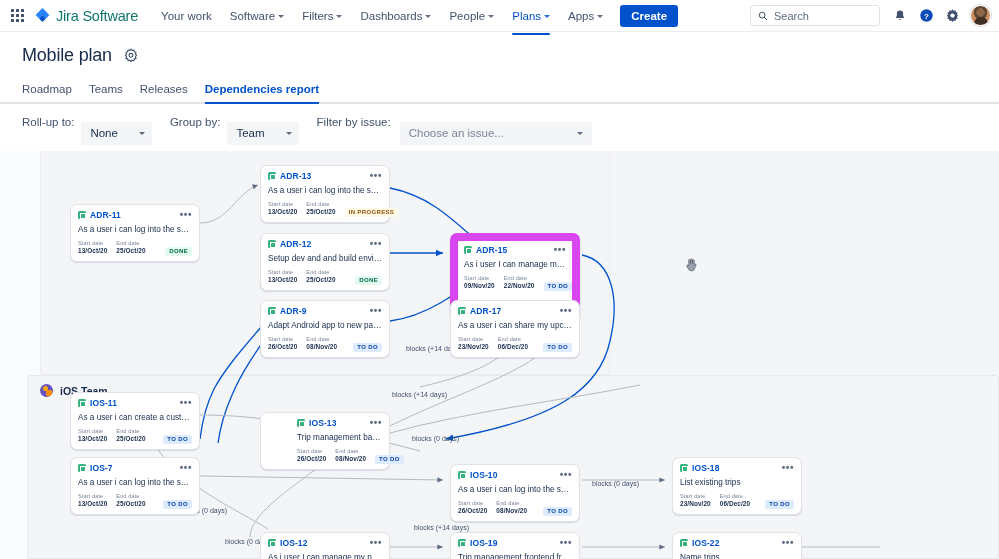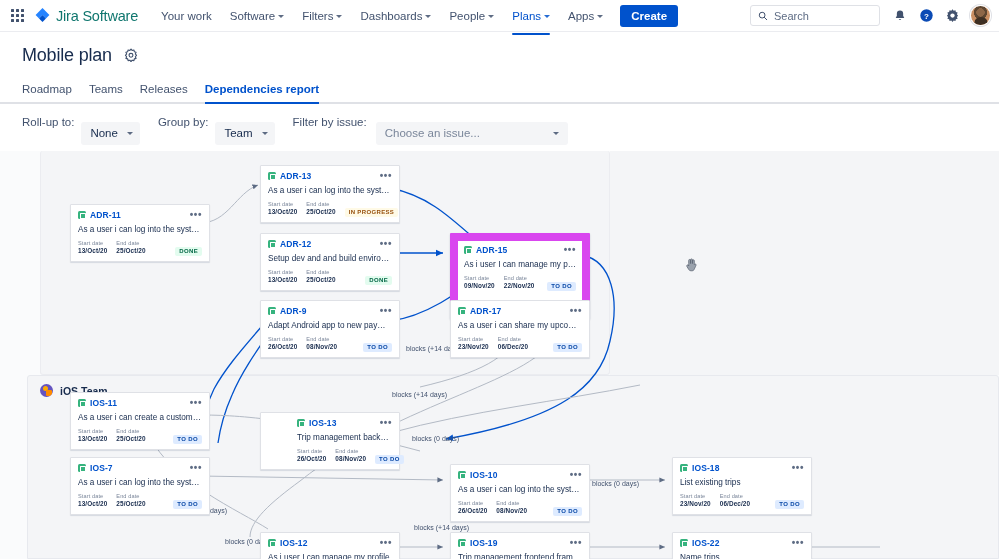--- a/index.html
+++ b/index.html
@@ -159,21 +159,21 @@
   .filterbar {
     height: 36px;
     display: flex; align-items: center; gap: 7px;
     padding: 0 22px;
     background: #fff;
     position: relative;
     z-index: 30;
   }
   .flabel { font-size: 11.5px; color: #42526e; font-weight: 400; }
   .fselect {
-    display: flex; align-items: center; gap: 9px;
+    display: flex; align-items: center; gap: 21px;
     background: #f4f5f7; border-radius: 3px; border: none;
     height: 23px; padding: 0 7px 0 9px;
     font-size: 11.5px; color: #172b4d; font-weight: 500;
     cursor: pointer; font-family: inherit; margin-top: 22px;
   }
   .fselect .chev { border-top-color: #42526e; }
   .fselect.wide {
     width: 192px; justify-content: space-between;
     padding-right: 9px;
     margin-left: 2px;
@@ -217,24 +217,24 @@
     width: 5px; height: 5px; border-radius: 50%; background: #ffab00;
   }
   .team-avatar::after {
     content: ""; position: absolute; right: 1px; bottom: 1px;
     width: 6px; height: 6px; border-radius: 1px; background: #ff8b00;
   }
 
   
   .card {
     position: absolute;
-    width: 140px;
+    width: 130px;
     background: #fff;
     border: 1px solid #dfe1e6;
-    border-radius: 1px;
+    border-radius: 7px;
     box-shadow: 0 1px 1px rgba(9,30,66,.13);
     padding: 5px 7px 5px;
     z-index: 10;
   }
   .card.selected {
     border: 8px solid #d946ef;
     padding: 4px 6px 20px;
     box-shadow: 0 1px 2px rgba(9,30,66,.2);
   }
   .card-top { display: flex; align-items: center; }

